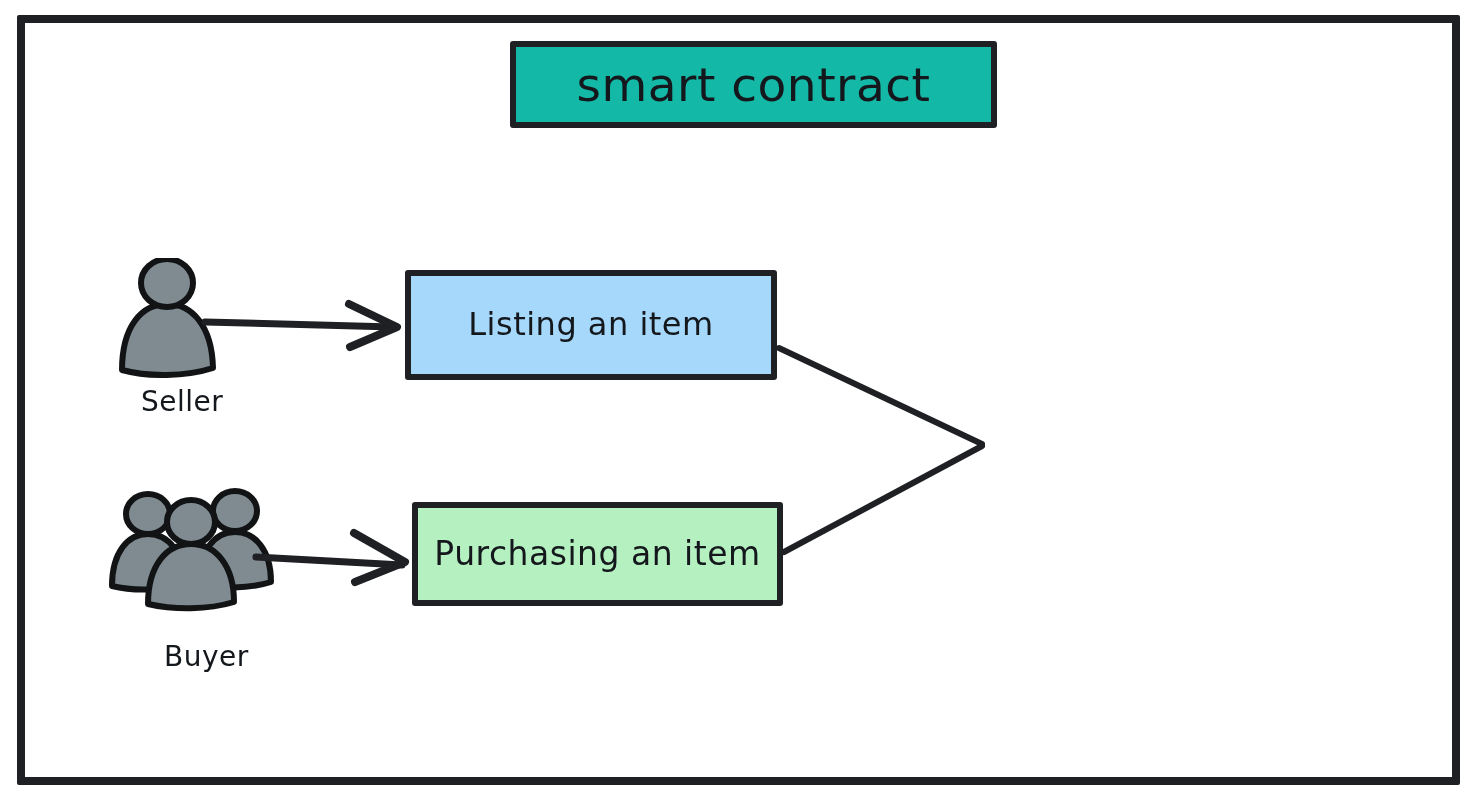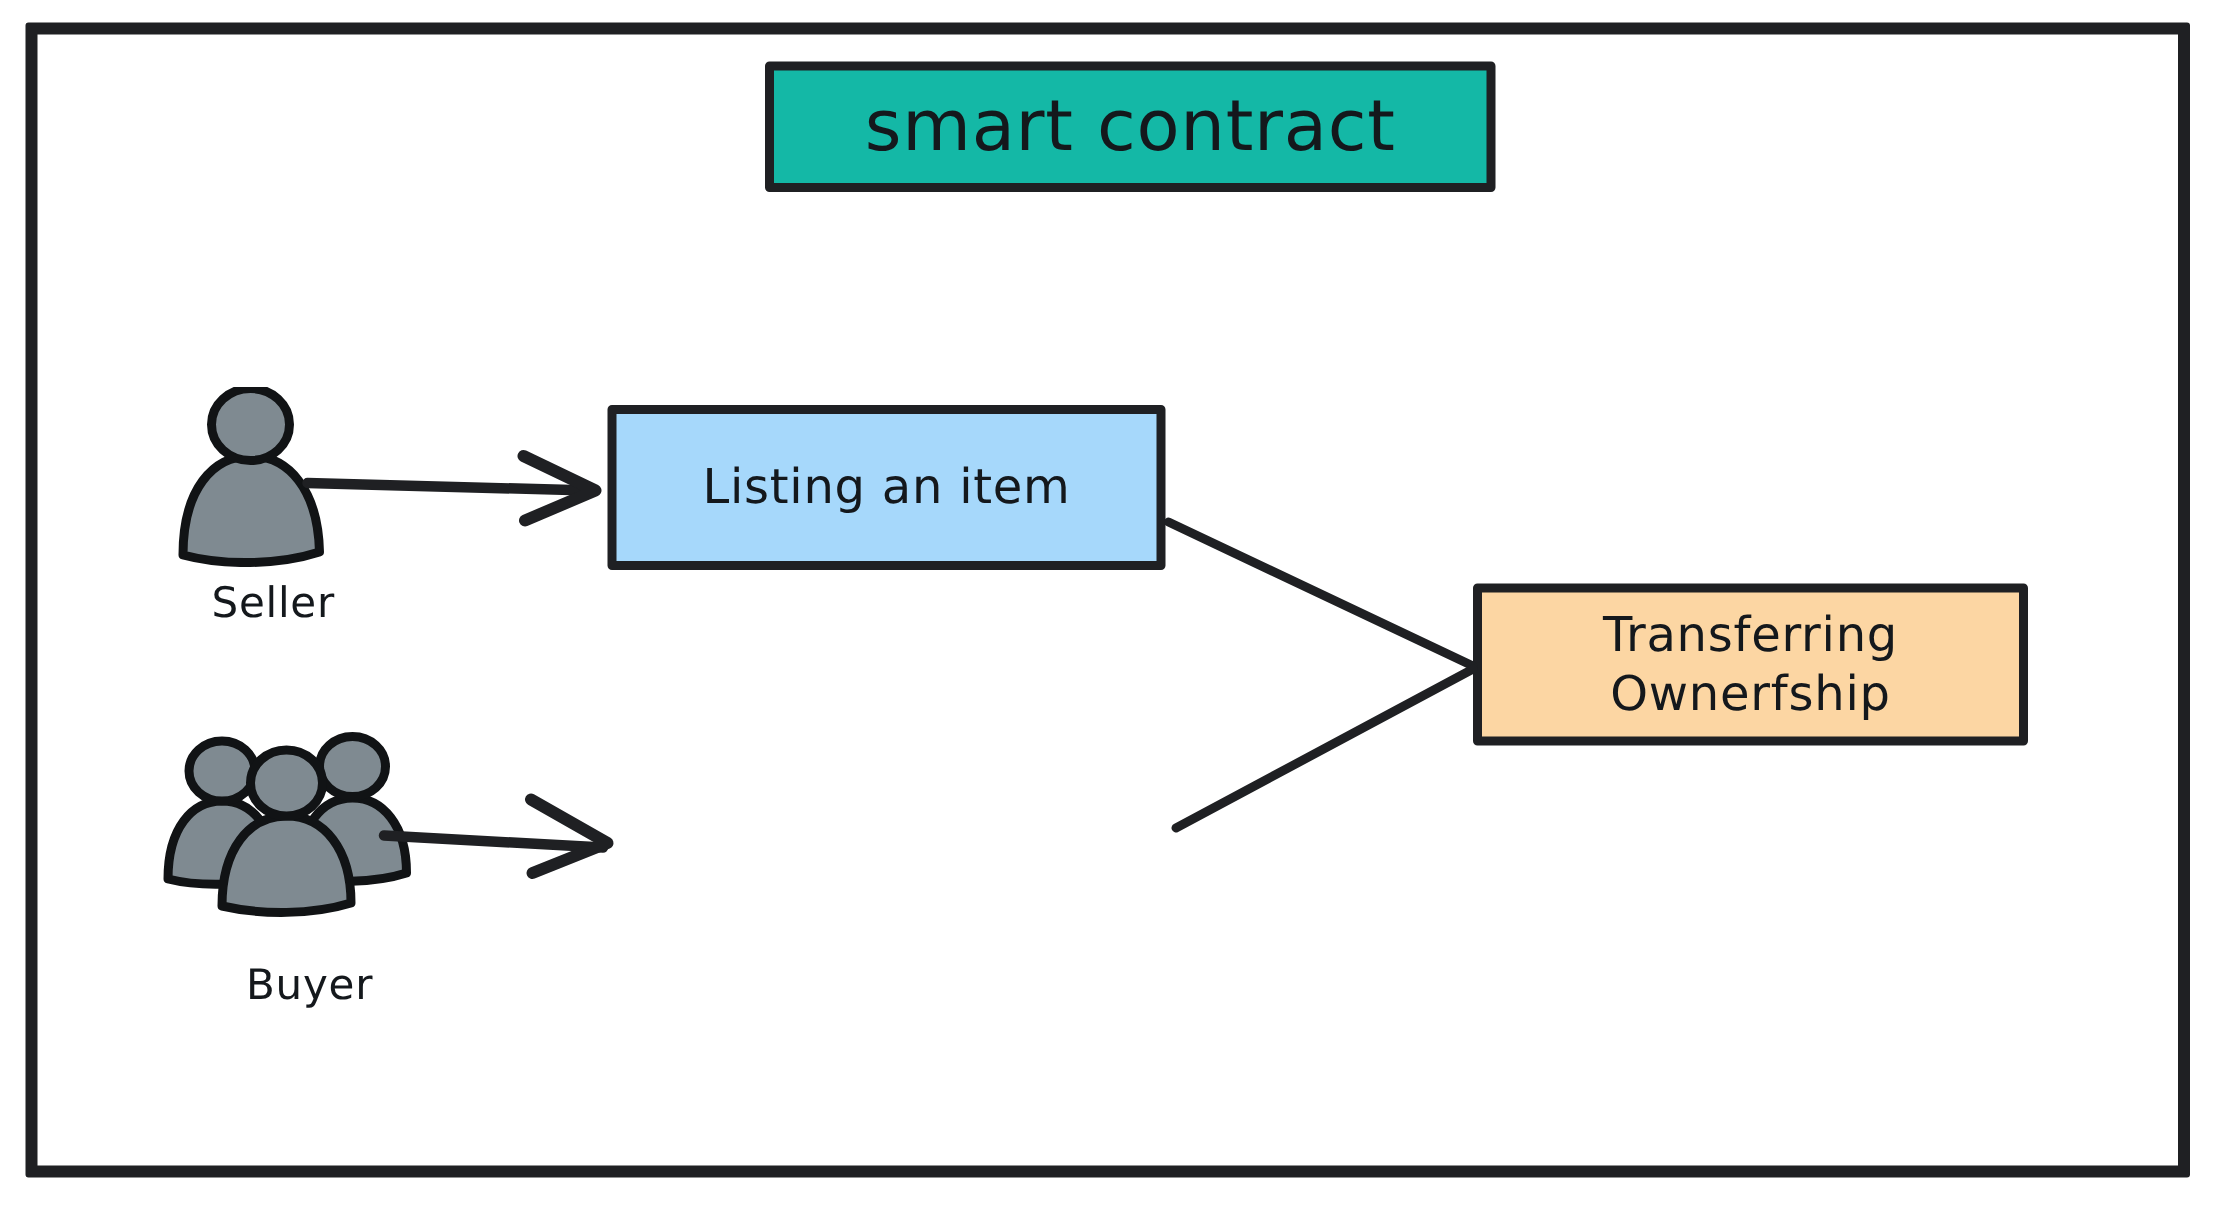--- a/index.html
+++ b/index.html
@@ -145,25 +145,24 @@
       <path d="M44 126 C44 88, 62 66, 87 66 C112 66, 130 88, 130 124 C104 132, 70 132, 44 126 Z" fill="#7f8a91" stroke="#111315" stroke-width="6" stroke-linejoin="round"></path>
       <ellipse cx="87" cy="44" rx="24" ry="22" fill="#7f8a91" stroke="#111315" stroke-width="6"></ellipse>
     </svg>
   </div>
   <div class="actor-label label-buyer">Buyer</div>
 
   <div class="node node-listing">
     <span>Listing an item</span>
   </div>
 
+  <div class="node node-purchasing">
+    <span>Purchasing an item</span>
+  </div>
 
-  <div class="node node-transfer">
-    <span>Transferring</span>
-    <span class="line2">Ownerfship</span>
-  </div>
 
   <svg class="connectors">
 
     <g>
       <path d="M205 322 L393 327" stroke="#1f2023" stroke-width="7" fill="none" stroke-linecap="round"></path>
       <path d="M349 304 L397 327 L350 347" stroke="#1f2023" stroke-width="8" fill="none" stroke-linecap="round" stroke-linejoin="round"></path>
     </g>
 
     <g>
       <path d="M256 557 L402 565" stroke="#1f2023" stroke-width="7" fill="none" stroke-linecap="round"></path>

